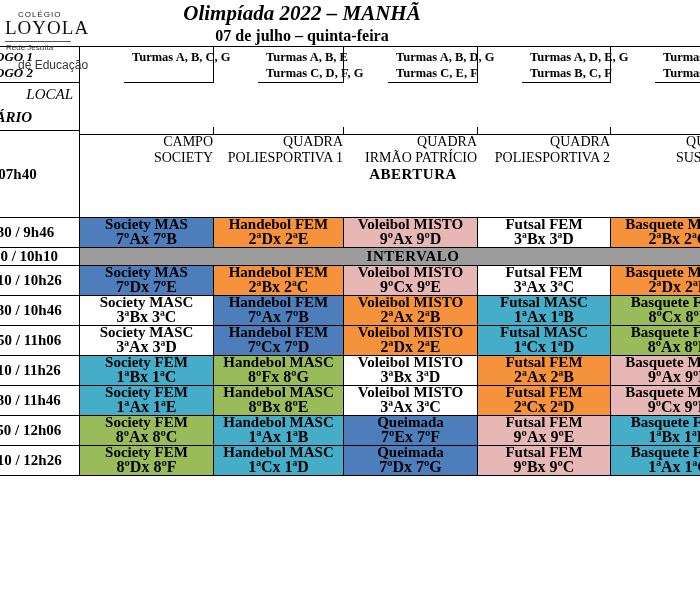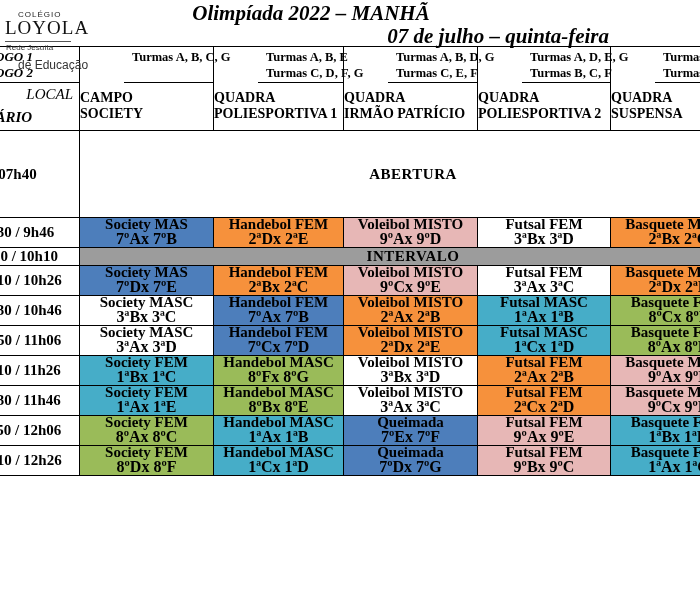--- a/index.html
+++ b/index.html
@@ -1,22 +1,22 @@
 <!DOCTYPE html>
 <html><head>
 <meta charset="utf-8">
 <style>
   html,body{margin:0;padding:0;background:#fff;}
   #viewport{position:relative;width:700px;height:600px;overflow:hidden;background:#fff;
     font-family:"Liberation Serif",serif;color:#000;}
 
   
-  #titles{position:absolute;left:13px;top:2px;width:596px;text-align:center;z-index:3;}
+  #titles{position:absolute;left:4px;top:2px;width:596px;text-align:center;z-index:3;}
   #titles .t1{font-size:21px;font-weight:bold;font-style:italic;line-height:23px;}
-  #titles .t2{font-size:21px;font-weight:bold;font-style:italic;line-height:22px;text-align:right;}
+  #titles .t2{font-size:16px;font-weight:bold;line-height:22px;}
 
   
   #logo{position:absolute;left:0;top:10px;width:90px;height:56px;z-index:4;margin-left:8px;}
   #logo .college{position:absolute;left:10px;top:0;font-family:"Liberation Sans",sans-serif;
     font-size:8px;letter-spacing:1px;color:#222;}
   #logo .lname{position:absolute;left:-3px;top:7px;font-size:19px;letter-spacing:1px;color:#111;}
   #logo .rule{position:absolute;left:-3px;top:31px;width:66px;height:1px;background:#555;}
   #logo .sub1{position:absolute;left:-2px;top:33px;font-family:"Liberation Sans",sans-serif;
     font-size:8px;color:#333;}
   #logo .sub2{position:absolute;left:10px;top:48px;font-family:"Liberation Sans",sans-serif;
@@ -29,21 +29,21 @@
     border-top:1px solid #000;border-left:1px solid #000;background:#fff;}
   .c{border-right:1px solid #000;border-bottom:1px solid #000;box-sizing:border-box;}
 
   .corner{font-style:italic;font-weight:bold;font-size:13px;line-height:16px;
     text-align:right;padding:2px 46px 0 0;}
   .lh{position:relative;}
   .lh .local{position:absolute;top:3px;right:6px;font-style:italic;font-weight:normal;font-size:15px;}
   .lh .horario{position:absolute;bottom:4px;left:7px;font-style:italic;font-weight:bold;font-size:15px;}
 
   .turmas{font-weight:bold;font-size:12.5px;line-height:16px;padding:2px 0 0 8px;white-space:nowrap;margin-left:44px;}
-  .venue{font-weight:bold;font-size:14px;line-height:16px;text-align:left;padding-top:7px;white-space:nowrap;}
+  .venue{font-weight:normal;font-size:14px;line-height:16px;text-align:right;padding-top:7px;white-space:nowrap;margin-top:44px;}
 
   .time{display:flex;align-items:center;justify-content:center;font-weight:bold;
     font-size:15px;white-space:nowrap;overflow:hidden;}
   .span5{grid-column:2 / 7;display:flex;align-items:center;justify-content:center;
     font-weight:bold;font-size:15px;letter-spacing:0.5px;}
   .game{display:flex;flex-direction:column;align-items:center;justify-content:center;
     text-align:center;white-space:nowrap;}
   .game .sport{font-weight:bold;font-size:15px;line-height:12px;}
   .game .match{font-weight:bold;font-size:16px;line-height:17px;}
 </style>

